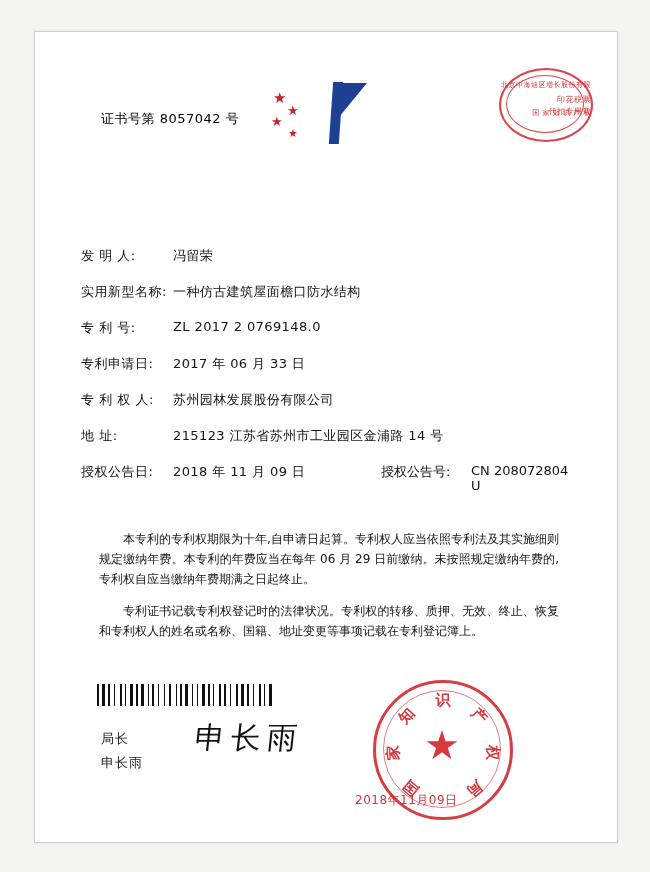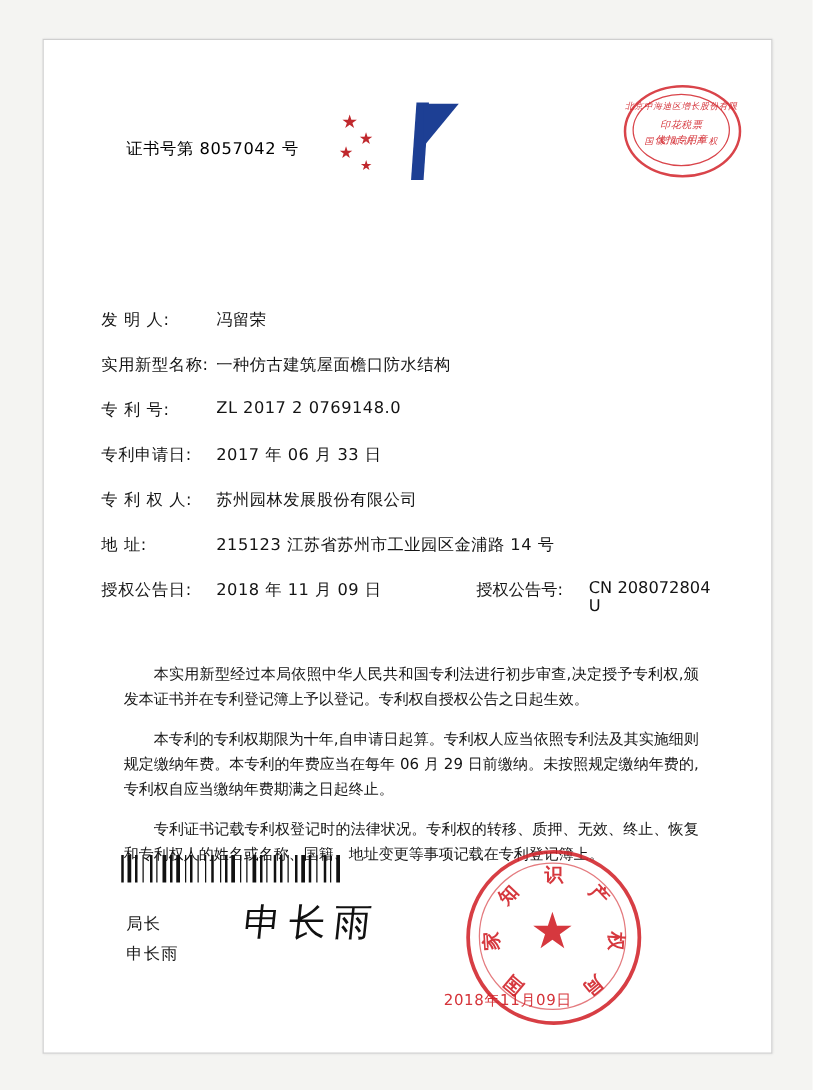--- a/index.html
+++ b/index.html
@@ -108,27 +108,26 @@
     opacity: 0.85;
   }
   .stamp-top .oval.inner {
     left: 7px; top: 7px;
     width: 76px; height: 56px;
     border-width: 1px;
   }
   .stamp-top .st-txt {
     position: absolute;
     width: 100%;
-    text-align: center;
+    text-align: right;
     color: #d2232a;
     font-size: 7px;
     letter-spacing: 0.5px;
     font-family: "DejaVu Sans", sans-serif;
     opacity: 0.9;
-    font-style: italic;
   }
   .stamp-top .st-txt.l1 { top: 12px; }
   .stamp-top .st-txt.l2 { top: 26px; font-size: 8px; }
   .stamp-top .st-txt.l3 { top: 38px; font-size: 8px; }
   .stamp-top .st-txt.l4 { top: 40px; }
 
   
   .cert-no {
     position: absolute;
     left: 66px;
@@ -375,21 +374,20 @@
       </div>
       <div class="field-row two-col">
         <span class="field-label">授权公告日:</span>
         <span class="field-value">2018 年 11 月 09 日</span>
         <span class="field-label2">授权公告号:</span>
         <span class="field-value2">CN 208072804 U</span>
       </div>
     </div>
 
     <div class="paras">
-      <p class="para">本实用新型经过本局依照中华人民共和国专利法进行初步审查,决定授予专利权,颁发本证书并在专利登记簿上予以登记。专利权自授权公告之日起生效。</p>
       <p class="para">本专利的专利权期限为十年,自申请日起算。专利权人应当依照专利法及其实施细则规定缴纳年费。本专利的年费应当在每年 06 月 29 日前缴纳。未按照规定缴纳年费的,专利权自应当缴纳年费期满之日起终止。</p>
       <p class="para">专利证书记载专利权登记时的法律状况。专利权的转移、质押、无效、终止、恢复和专利权人的姓名或名称、国籍、地址变更等事项记载在专利登记簿上。</p>
     </div>
 
     <div class="barcode">
         <i style="left: 0px; width: 2px;"></i>
         <i style="left: 5px; width: 3px;"></i>
         <i style="left: 11px; width: 2px;"></i>
         <i style="left: 17px; width: 1px;"></i>
         <i style="left: 23px; width: 2px;"></i>

